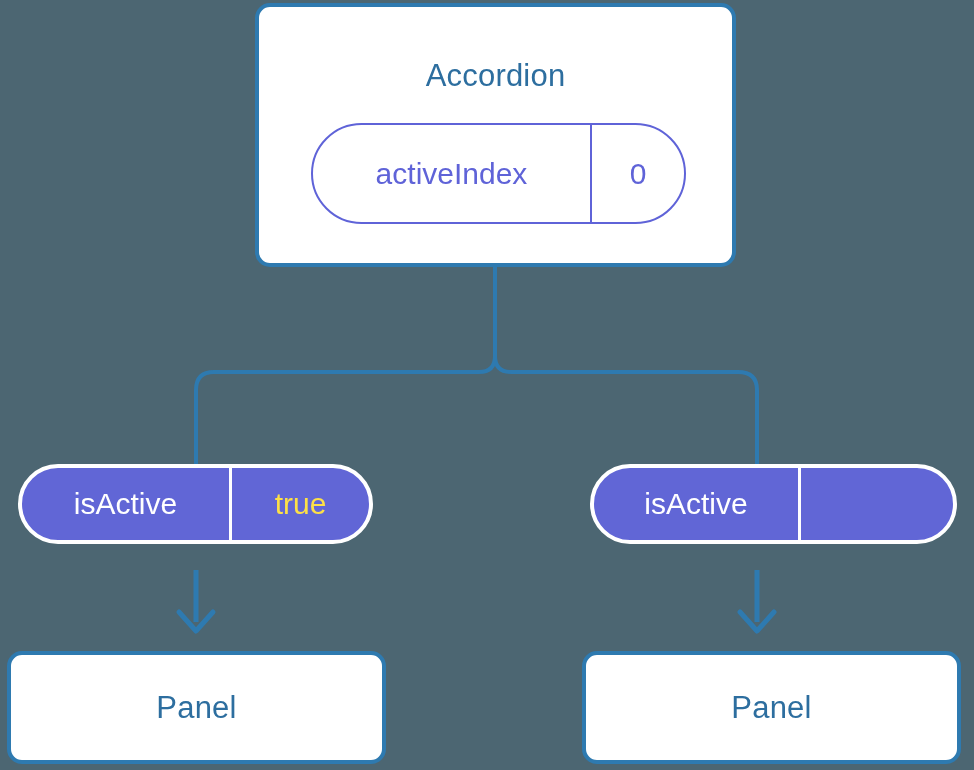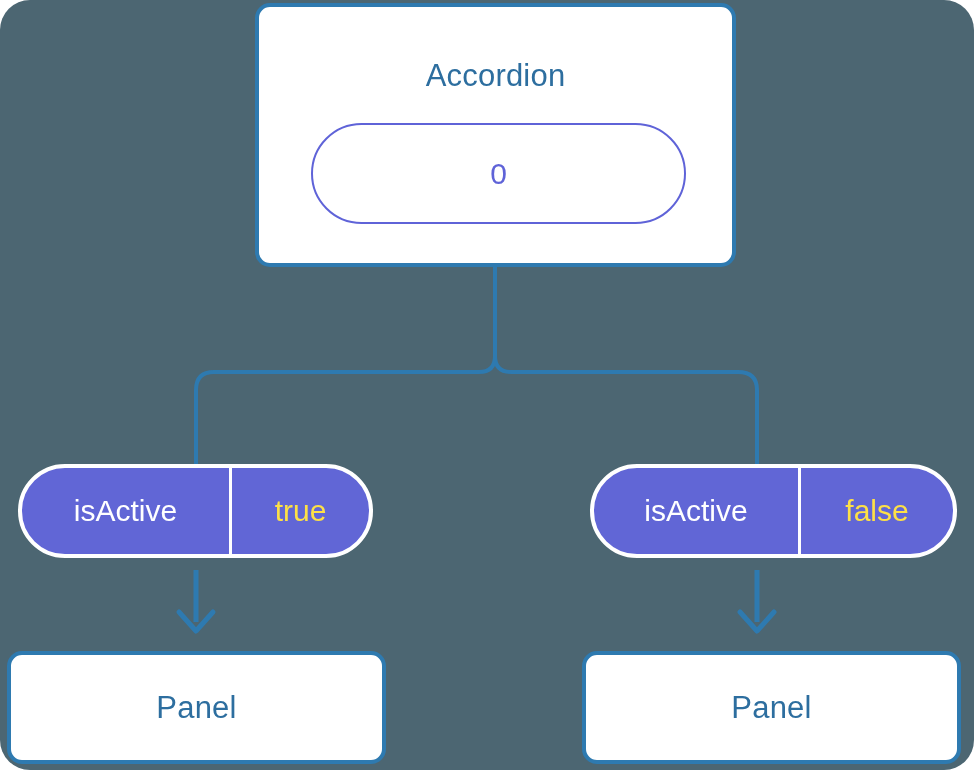--- a/index.html
+++ b/index.html
@@ -6,21 +6,20 @@
     margin: 0;
     padding: 0;
     background: #ffffff;
   }
   #canvas {
     position: relative;
     width: 974px;
     height: 770px;
     overflow: hidden;
     font-family: "Liberation Sans", sans-serif;
-    border-radius: 30px;
     -webkit-font-smoothing: antialiased;
   }
   #bg {
     position: absolute;
     inset: 0;
     background: #4c6672;
   }
 
   
   #wires {
@@ -93,21 +92,21 @@
     display: flex;
     align-items: center;
     justify-content: center;
     color: #5f63d8;
     font-size: 30px;
   }
 
   
   .pill-filled {
     position: absolute;
-    height: 94px;
+    height: 80px;
     background: #6166d6;
     border: 4px solid #ffffff;
     border-radius: 56px;
     box-sizing: border-box;
     display: flex;
     align-items: stretch;
     overflow: hidden;
   }
   .pill-filled .pill-key {
     display: flex;
@@ -175,35 +174,35 @@
     <path d="M 179 612 L 196 631 L 213 612" fill="none" stroke="#2e7ab0" stroke-width="5" stroke-linecap="round" stroke-linejoin="round"></path>
 
     <path d="M 757 570 L 757 622" fill="none" stroke="#2e7ab0" stroke-width="5" stroke-linecap="butt"></path>
     <path d="M 740 612 L 757 631 L 774 612" fill="none" stroke="#2e7ab0" stroke-width="5" stroke-linecap="round" stroke-linejoin="round"></path>
   </svg>
 
   <div class="card" id="accordion-card">
     <div class="card-title">Accordion</div>
 
     <div class="pill-outline">
+      <div class="pill-key">activeIndex</div>
       <div class="pill-val">0</div>
     </div>
   </div>
 
   <div class="pill-filled" id="pill-left">
     <div class="pill-key">isActive</div>
     <div class="pill-val">true</div>
   </div>
 
   <div class="card" id="panel-left">
     <div class="card-title">Panel</div>
   </div>
 
   <div class="pill-filled" id="pill-right">
     <div class="pill-key">isActive</div>
-    <div class="pill-val">false</div>
   </div>
 
   <div class="card" id="panel-right">
     <div class="card-title">Panel</div>
   </div>
 
 </div>
 
 </body></html>

